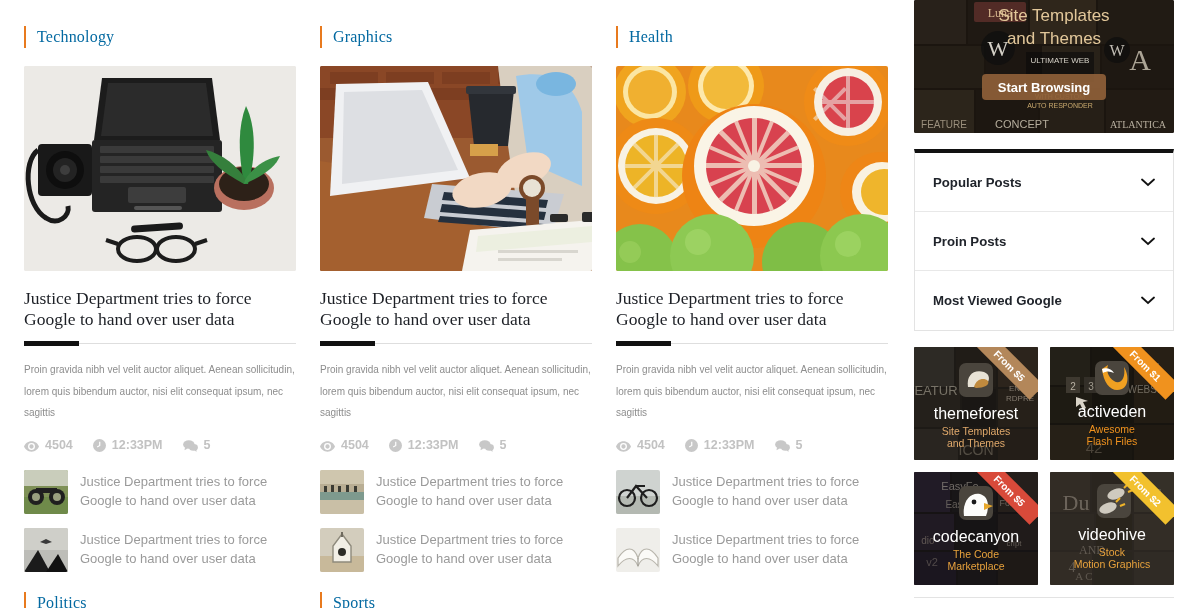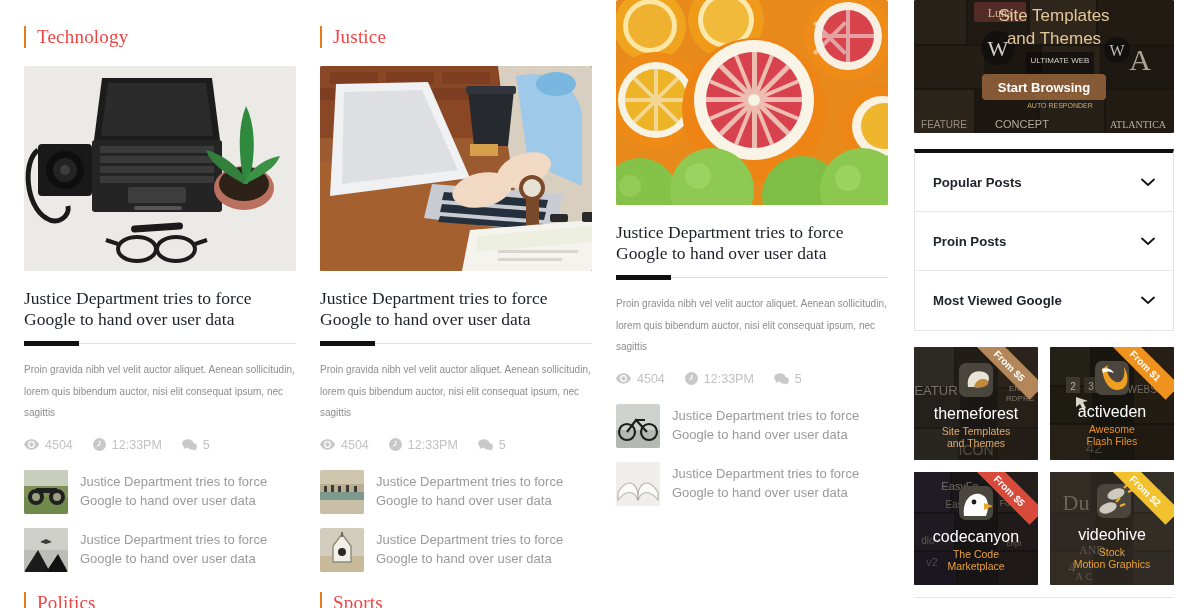--- a/index.html
+++ b/index.html
@@ -23,21 +23,21 @@
 
   .sec-head {
     display: flex; align-items: center;
     height: 34px; margin-top: 20px; margin-bottom: 12px;
   }
   .sec-bar {
     width: 2px; height: 22px; background: #e87a1e; margin-right: 11px;
   }
   .sec-title {
     font-family: "Liberation Serif", serif;
-    font-size: 19px; color: #ef4444; font-weight: 400;
+    font-size: 16px; color: #0369a1; font-weight: 400;
     letter-spacing: .2px;
   }
 
   .thumb-main {
     width: 272px; height: 205px;
     border-radius: 2px; overflow: hidden;
     position: relative;
   }
   .thumb-main svg { display: block; width: 100%; height: 100%; }
 
@@ -55,21 +55,21 @@
     width: 55px; height: 5px; background: #111;
   }
   .excerpt {
     font-size: 10px; line-height: 21.5px; color: #8d8d8d;
     width: 272px;
   }
   .meta {
     display: flex; align-items: center; gap: 0;
     margin-top: 14px; color: #c2c2c2; font-size: 12.5px;
   }
-  .meta-item { display: flex; align-items: center; margin-right: 20px; }
+  .meta-item { display: flex; align-items: flex-end; margin-right: 20px; font-weight: bold; }
   .meta-item .mi { margin-right: 6px; display: flex; }
   .meta-item svg { fill: #c8c8c8; display:block; }
 
   .rel-list { margin-top: 18px; }
   .rel-item { display: flex; align-items: flex-start; margin-bottom: 14px; }
   .rel-thumb {
     width: 44px; height: 44px; flex: 0 0 44px;
     border-radius: 2px; overflow: hidden; margin-right: 12px;
   }
   .rel-thumb svg { display:block; width:100%; height:100%; }
@@ -244,21 +244,21 @@
 
         <div class="sec-head bottom-head">
           <div class="sec-bar"></div>
           <div class="sec-title">Politics</div>
         </div>
       </div>
 
       <div class="col">
         <div class="sec-head">
           <div class="sec-bar"></div>
-          <div class="sec-title">Justice</div>
+          <div class="sec-title">Graphics</div>
         </div>
 
         <div class="thumb-main">
           <svg viewBox="0 0 272 205" preserveAspectRatio="none">
             <rect width="272" height="205" fill="#8c4a2a"></rect>
             <rect x="0" y="0" width="272" height="72" fill="#8a4726"></rect>
             <g fill="#75391e" opacity=".6">
               <rect x="10" y="6" width="48" height="12"></rect>
                 <rect x="66" y="6" width="48" height="12"></rect>
               <rect x="122" y="6" width="48" height="12"></rect>
@@ -372,20 +372,24 @@
           </div>
         </div>
 
         <div class="sec-head bottom-head">
           <div class="sec-bar"></div>
           <div class="sec-title">Sports</div>
         </div>
       </div>
 
       <div class="col">
+        <div class="sec-head">
+          <div class="sec-bar"></div>
+          <div class="sec-title">Health</div>
+        </div>
 
         <div class="thumb-main">
           <svg viewBox="0 0 272 205" preserveAspectRatio="none">
             <rect width="272" height="205" fill="#e8891c"></rect>
 
             <circle cx="34" cy="26" r="36" fill="#f0a41e"></circle>
             <circle cx="34" cy="26" r="27" fill="#fbe6a3"></circle>
             <circle cx="34" cy="26" r="22" fill="#f0b030"></circle>
             <circle cx="110" cy="20" r="38" fill="#ef9a18"></circle>
             <circle cx="110" cy="20" r="28" fill="#fde9ad"></circle>

